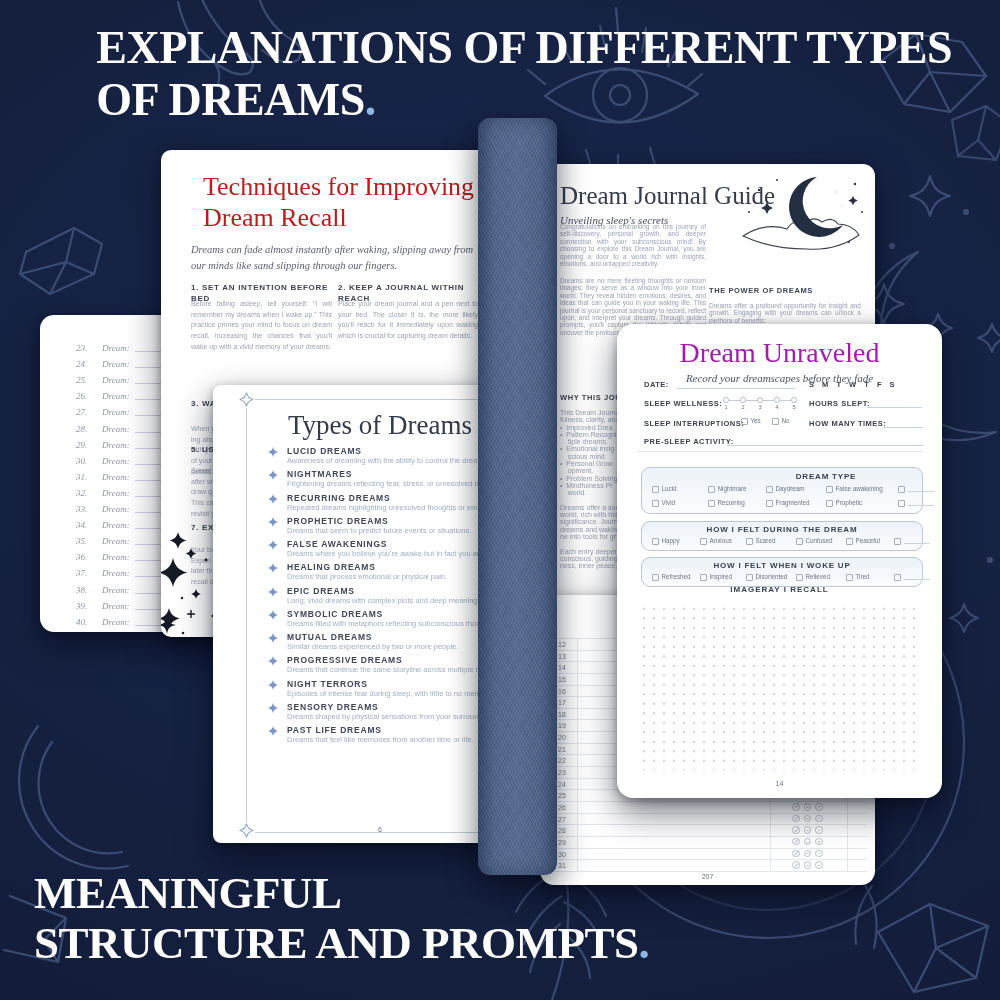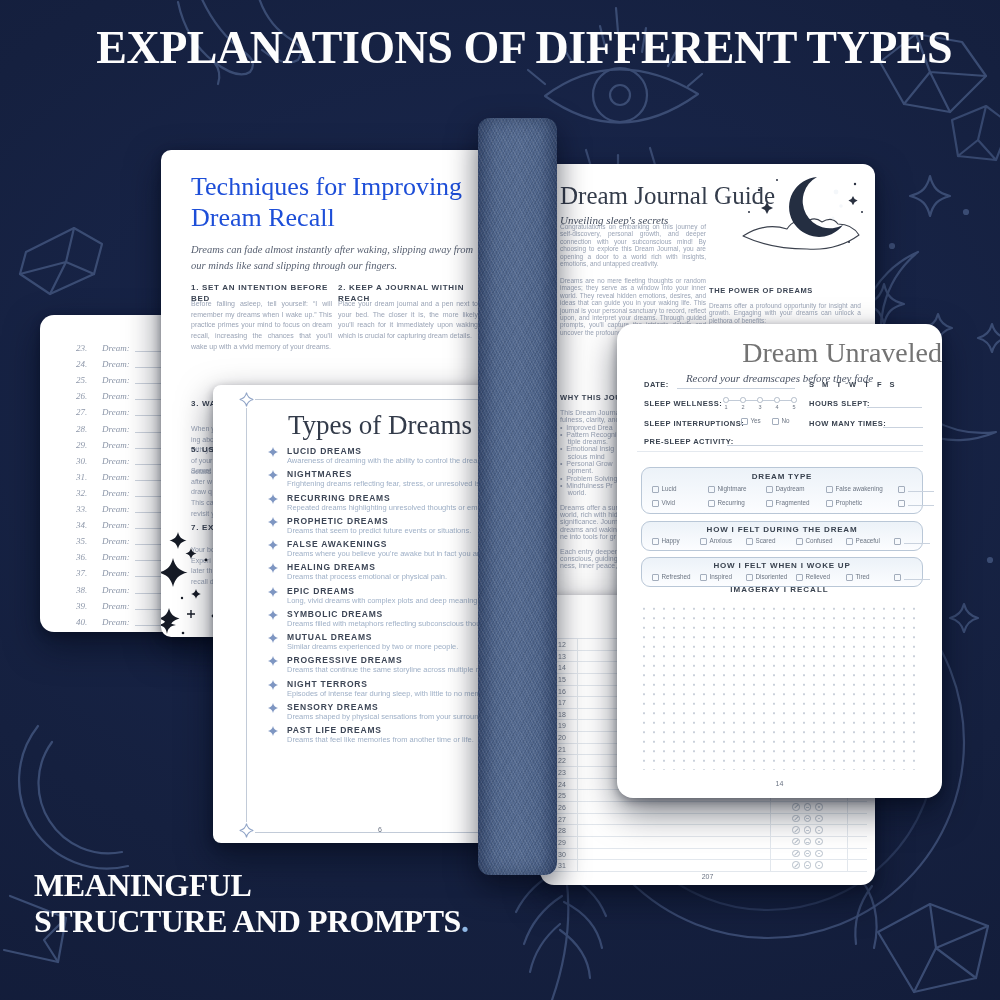--- a/index.html
+++ b/index.html
@@ -6,34 +6,34 @@
   #canvas{position:relative;width:1000px;height:1000px;overflow:hidden;
           background:#16224a;
           background:radial-gradient(120% 90% at 50% 40%, #1a2850 0%, #15203f 55%, #111a36 100%);
           font-family:"Liberation Sans", sans-serif;}
   svg{display:block}
   .abs{position:absolute;}
   
   .headline{position:absolute;color:#fdfdfd;font-family:"Liberation Serif", serif;font-weight:bold;
             letter-spacing:-0.5px;line-height:1.12;}
   #headline-top{top:22px;right:48px;text-align:left;font-size:46px;}
-  #headline-bottom{left:34px;top:868px;text-align:left;font-size:32px;}
+  #headline-bottom{left:34px;top:868px;text-align:left;font-size:45px;}
   .accent-dot{color:#8fb7e4;}
   
   .page{position:absolute;background:#ffffff;box-shadow:0 14px 34px rgba(4,9,24,.55), 0 3px 10px rgba(4,9,24,.35);}
   
   #page-dream-list{left:40px;top:315px;width:334px;height:317px;border-radius:14px;}
   #dream-list-rows{position:absolute;left:36px;top:22px;right:10px;}
   .dl-row{display:flex;align-items:flex-end;height:16.1px;font:italic 9px/1 "Liberation Serif",serif;color:#8d97a9;}
   .dl-num{width:26px;font-style:italic;}
   .dl-label{margin-right:5px;}
   .dl-line{flex:1;border-bottom:1px solid #ccd3dd;margin-bottom:1px;}
   
   #page-techniques{left:161px;top:150px;width:329px;height:487px;border-radius:10px;overflow:hidden;}
-  .tq-title{position:absolute;left:30px;top:22px;width:280px;font:26px/1.18 "Liberation Serif",serif;color:#1d4ed8;}
+  .tq-title{position:absolute;left:42px;top:22px;width:280px;font:26px/1.18 "Liberation Serif",serif;color:#b91c1c;}
   .tq-sub{position:absolute;left:30px;top:92px;width:295px;font:italic 10.5px/1.5 "Liberation Serif",serif;color:#565f70;}
   .tq-h{position:absolute;font:bold 8px/1.35 "Liberation Sans",sans-serif;letter-spacing:.7px;color:#3c4554;}
   .tq-b{position:absolute;font:7px/1.52 "Liberation Sans",sans-serif;color:#9aa4b6;}
   .frag div{font:7px/1.52 "Liberation Sans",sans-serif;color:#9aa4b6;white-space:nowrap;}
   
   #page-guide{left:537px;top:164px;width:338px;height:448px;border-radius:12px;overflow:hidden;}
   .gd-title{position:absolute;left:23px;top:18px;font:25px/1.1 "Liberation Serif",serif;color:#343c4b;}
   .gd-sub{position:absolute;left:23px;top:50px;font:italic 11px/1.2 "Liberation Serif",serif;color:#454e5f;}
   .gd-p{position:absolute;font:6.5px/1.13 "Liberation Sans",sans-serif;line-height:7.4px;color:#9aa4b6;text-align:justify;}
   .gd-h{position:absolute;font:bold 7.5px/1.3 "Liberation Sans",sans-serif;letter-spacing:.6px;color:#3c4554;}
@@ -63,21 +63,21 @@
   .tr-num{width:24px;border-right:1px solid #e2e7ed;font:7px/11px "Liberation Sans",sans-serif;color:#767f8e;padding-left:4px;box-sizing:border-box;}
   .tr-vline{position:absolute;top:43px;height:233px;width:1px;background:#e2e7ed;}
   #tracker-circles{position:absolute;left:252px;top:206px;}
   .circ-row{height:11.65px;display:flex;align-items:center;gap:4px;}
   .mood-circ{width:7.5px;height:7.5px;border:1px solid #b6bfca;border-radius:50%;box-sizing:border-box;position:relative;}
   .mood-circ.slash::after{content:"";position:absolute;left:0.6px;top:2.4px;width:4.6px;height:0;border-top:1px solid #b6bfca;transform:rotate(-45deg);}
   .mood-circ.dash::after{content:"";position:absolute;left:1.4px;top:2.6px;width:3px;height:0;border-top:1px solid #c3ccd6;}
   .mood-circ.dot::after{content:"";position:absolute;left:2.3px;top:2.3px;width:1.4px;height:1.4px;background:#c3ccd6;border-radius:50%;}
   
   #page-unraveled{left:617px;top:324px;width:325px;height:474px;border-radius:16px;overflow:hidden;}
-  .ur-title{position:absolute;left:0;width:100%;top:14px;text-align:right;font:28px/1.1 "Liberation Serif",serif;color:#737373;}
+  .ur-title{position:absolute;left:0;width:100%;top:14px;text-align:center;font:28px/1.1 "Liberation Serif",serif;color:#a21caf;}
   .ur-sub{position:absolute;left:0;width:100%;top:48px;text-align:center;font:italic 11px/1.2 "Liberation Serif",serif;color:#4a5364;}
   .ur-label{position:absolute;font:bold 7.5px/1.2 "Liberation Sans",sans-serif;letter-spacing:.5px;color:#39424f;white-space:nowrap;}
   .ur-line{position:absolute;border-bottom:1px solid #c9d2de;}
   .cb-box{display:inline-block;width:6.5px;height:6.5px;border:1px solid #a3adbc;border-radius:1px;flex:none;box-sizing:border-box;}
   .cb-item{display:flex;align-items:center;gap:3px;}
   .cb-label{font:6.3px/1 "Liberation Sans",sans-serif;color:#6c7583;white-space:nowrap;}
   .cb-label:empty{width:26px;border-bottom:1px solid #c9d2de;height:5px;}
   .ur-box{position:absolute;left:24px;width:282px;border:1px solid #b9c7d7;border-radius:9px;
           background:linear-gradient(#ecf2f8,#fcfdff);box-sizing:border-box;}
   .ur-box-h{position:absolute;left:0;width:100%;text-align:center;font:bold 8px/1.1 "Liberation Sans",sans-serif;letter-spacing:.8px;color:#39424f;}
@@ -158,20 +158,21 @@
     </g>
 
     <g opacity=".9">
       <path d="M878 932 L930 904 L988 926 L976 978 L914 992 Z"></path>
       <path d="M930 904 L936 948 L988 926 M936 948 L914 992 M936 948 L976 978"></path>
     </g>
   </svg>
 
   <div class="headline" id="headline-top">
     <div>EXPLANATIONS OF DIFFERENT TYPES</div>
+    <div><span>OF DREAMS</span><span class="accent-dot">.</span></div>
   </div>
 
   <div class="page" id="page-dream-list">
     <div id="dream-list-rows">
         <div class="dl-row">
         <span class="dl-num">23.</span>
         <span class="dl-label">Dream:</span>
         <span class="dl-line"></span>
       </div>
         <div class="dl-row">
@@ -648,21 +649,21 @@
       </span>
     <div class="ur-label" style="left:192px;top:95px;">HOW MANY TIMES:</div>
     <div class="ur-line" style="left:266px;top:95px;width:40px;height:8px;"></div>
 
     <div class="ur-label" style="left:27px;top:113px;">PRE-SLEEP ACTIVITY:</div>
     <div class="ur-line" style="left:110px;top:113px;width:196px;height:8px;"></div>
 
     <div class="ur-line" style="left:20px;top:127px;width:286px;border-color:#e4e9ef;"></div>
 
     <div class="ur-box" style="top:143px;height:47px;">
-      <div class="ur-box-h" style="top:5px;">DREAM TYPE</div>
+      <div class="ur-box-h" style="top:5px;margin-left:44px;">DREAM TYPE</div>
       <div class="cb-row" style="top:18px;">
           <span class="cb-item cbcol">
             <span class="cb-box"></span>
             <span class="cb-label">Lucid</span>
           </span>
           <span class="cb-item cbcol">
             <span class="cb-box"></span>
             <span class="cb-label">Nightmare</span>
           </span>
           <span class="cb-item cbcol">

